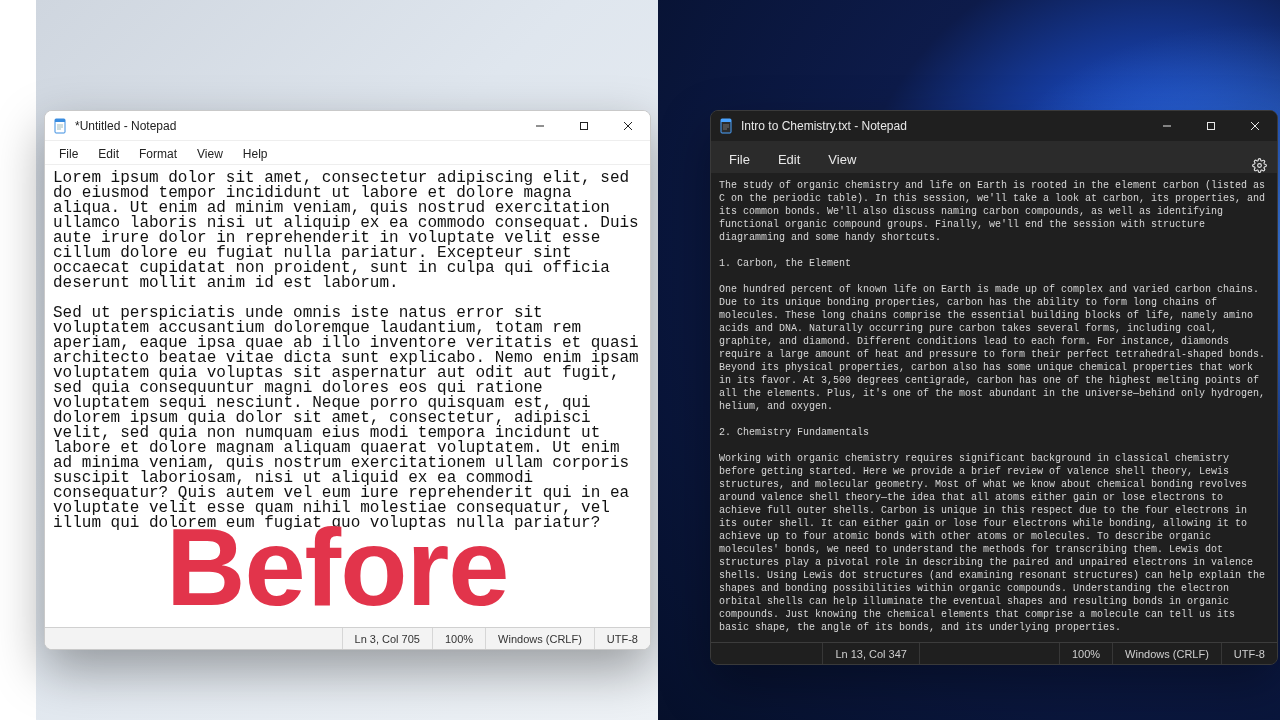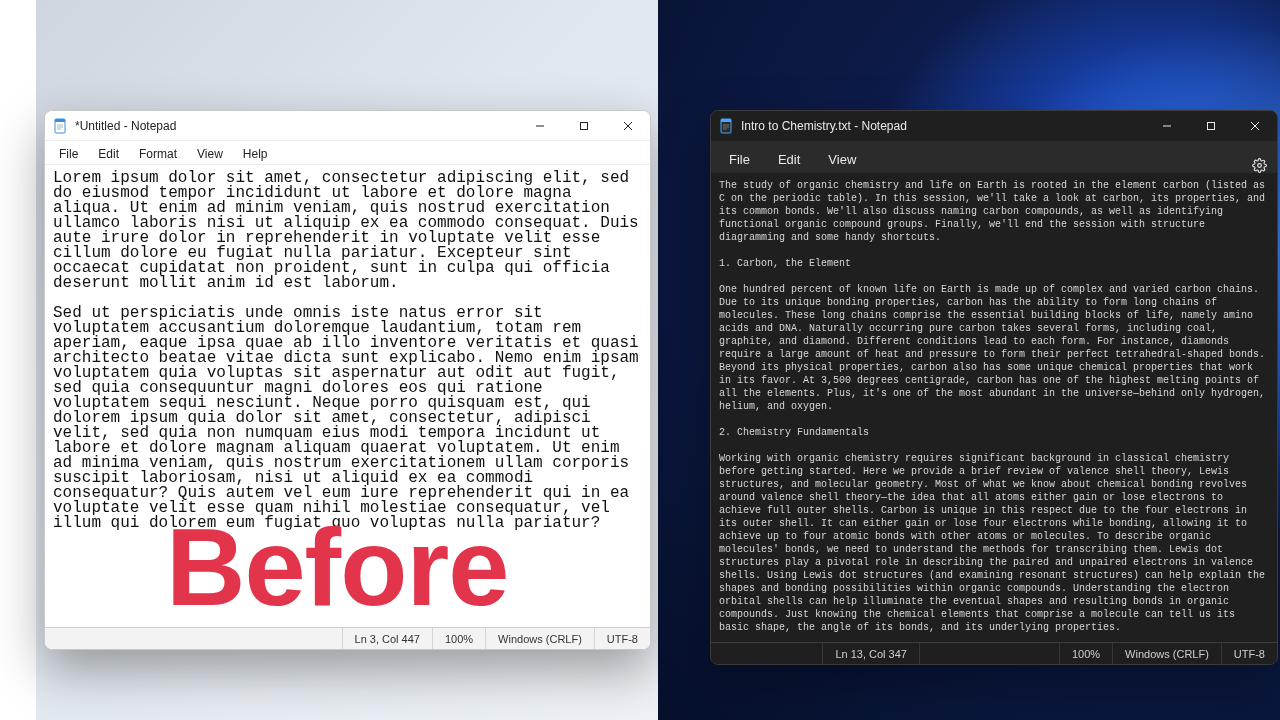--- a/index.html
+++ b/index.html
@@ -104,21 +104,21 @@
         <span class="menuitem">Edit</span>
         <span class="menuitem">Format</span>
         <span class="menuitem">View</span>
         <span class="menuitem">Help</span>
       </div>
       <div class="body">Lorem ipsum dolor sit amet, consectetur adipiscing elit, sed do eiusmod tempor incididunt ut labore et dolore magna aliqua. Ut enim ad minim veniam, quis nostrud exercitation ullamco laboris nisi ut aliquip ex ea commodo consequat. Duis aute irure dolor in reprehenderit in voluptate velit esse cillum dolore eu fugiat nulla pariatur. Excepteur sint occaecat cupidatat non proident, sunt in culpa qui officia deserunt mollit anim id est laborum.
 
 Sed ut perspiciatis unde omnis iste natus error sit voluptatem accusantium doloremque laudantium, totam rem aperiam, eaque ipsa quae ab illo inventore veritatis et quasi architecto beatae vitae dicta sunt explicabo. Nemo enim ipsam voluptatem quia voluptas sit aspernatur aut odit aut fugit, sed quia consequuntur magni dolores eos qui ratione voluptatem sequi nesciunt. Neque porro quisquam est, qui dolorem ipsum quia dolor sit amet, consectetur, adipisci velit, sed quia non numquam eius modi tempora incidunt ut labore et dolore magnam aliquam quaerat voluptatem. Ut enim ad minima veniam, quis nostrum exercitationem ullam corporis suscipit laboriosam, nisi ut aliquid ex ea commodi consequatur? Quis autem vel eum iure reprehenderit qui in ea voluptate velit esse quam nihil molestiae consequatur, vel illum qui dolorem eum fugiat quo voluptas nulla pariatur?</div>
       <div class="status">
         <span class="grow"></span>
-        <span class="cell">Ln 3, Col 447</span>
+        <span class="cell">Ln 3, Col 705</span>
         <span class="cell">100%</span>
         <span class="cell">Windows (CRLF)</span>
         <span class="cell">UTF-8</span>
       </div>
     </div>
     <div class="caption before">Before</div>
   </div>
 
   <div class="half bg-right">
     <div class="win win-dark">

